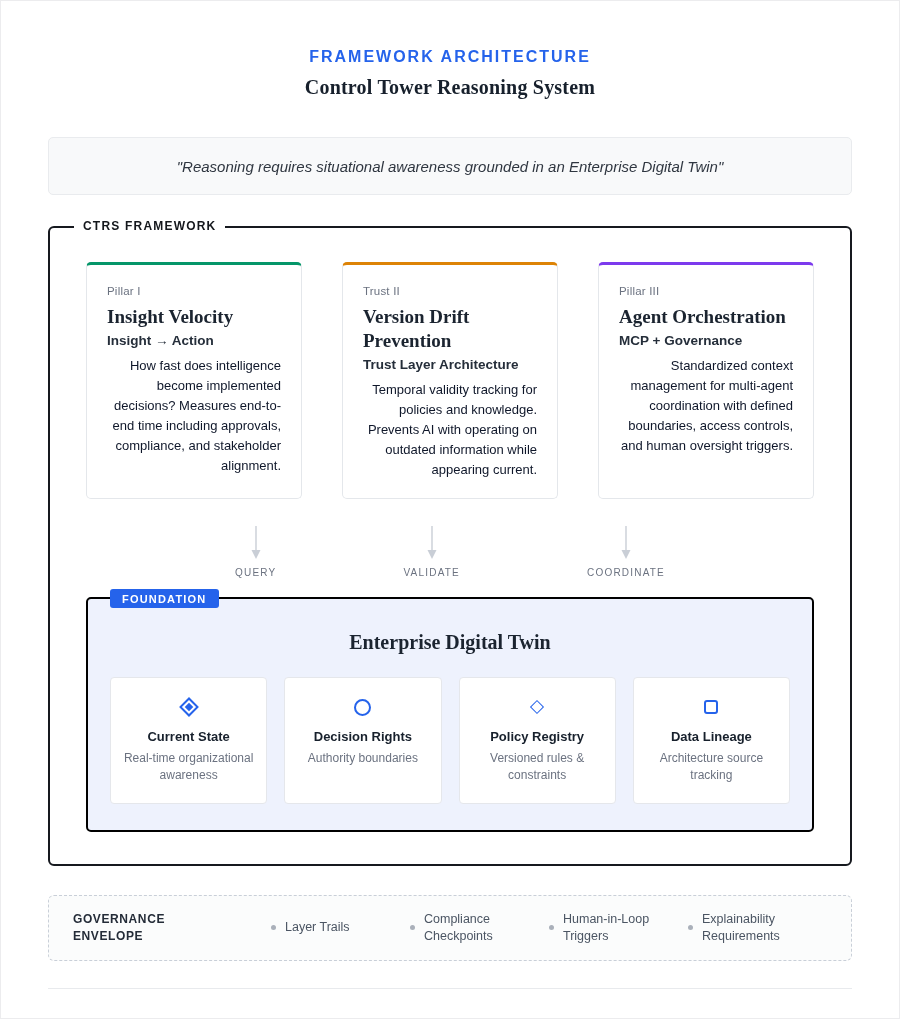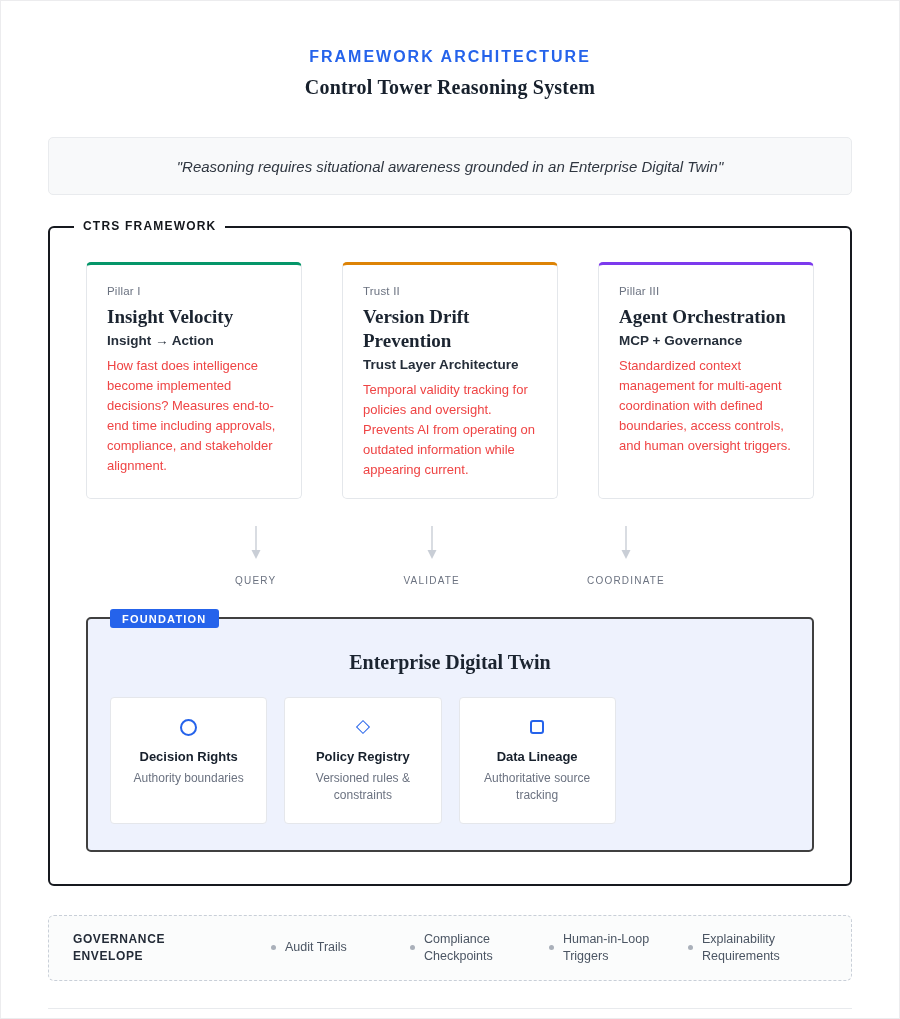--- a/index.html
+++ b/index.html
@@ -48,38 +48,38 @@
 
   
   .pillars { display: grid; grid-template-columns: repeat(3, 1fr); gap: 40px; }
   .pillar {
     background: #fff; border: 1px solid #e4e7eb; border-top-width: 3px;
     border-radius: 5px; padding: 20px 20px 18px; min-height: 226px;
   }
   .pillar .kicker { font-size: 11.5px; color: #6b7280; letter-spacing: .2px; }
   .pillar .p-title { font-size: 19px; font-weight: 600; color: #1b2430; margin-top: 8px; line-height: 1.25; }
   .pillar .p-sub { font-size: 13.5px; font-weight: bold; color: #252e3a; margin-top: 4px; }
-  .pillar .p-body { font-size: 13px; color: #ef4444; margin-top: 8px; line-height: 1.55; }
+  .pillar .p-body { font-size: 13px; color: #0f172a; margin-top: 8px; line-height: 1.55; text-align: right; }
 
   
   .flows {
     width: 430px; margin: 26px auto 0;
     display: flex; justify-content: space-between;
   }
   .flow { display: flex; flex-direction: column; align-items: center; }
   .flow svg { display: block; }
   .flow-label {
-    margin-top: 14px; font-size: 10px; letter-spacing: 1.2px;
+    margin-top: 6px; font-size: 10px; letter-spacing: 1.2px;
     color: #6b7280; text-transform: uppercase;
   }
 
   
   .foundation {
-    position: relative; margin-top: 31px;
-    border: 2px solid #404040; border-radius: 5px;
+    position: relative; margin-top: 19px;
+    border: 2px solid #000000; border-radius: 5px;
     background: #eef2fd; padding: 32px 22px 26px;
   }
   .foundation-badge {
     position: absolute; top: -10px; left: 22px;
     background: #2563eb; color: #ffffff; border-radius: 3px;
     font-size: 11px; font-weight: bold; letter-spacing: 1.2px;
     padding: 4px 12px 3px; text-transform: uppercase;
   }
   .foundation-title { text-align: center; font-size: 20px; font-weight: 600; color: #1b2430; }
   .edt-cards { display: grid; grid-template-columns: repeat(4, 1fr); gap: 17px; margin-top: 23px; }
@@ -146,21 +146,21 @@
         <div class="kicker">Pillar I</div>
         <div class="p-title serif">Insight Velocity</div>
         <div class="p-sub">Insight → Action</div>
         <div class="p-body">How fast does intelligence become implemented decisions? Measures end-to-end time including approvals, compliance, and stakeholder alignment.</div>
       </article>
 
       <article class="pillar" style="border-top-color: rgb(221, 131, 6);">
         <div class="kicker">Trust II</div>
         <div class="p-title serif">Version Drift Prevention</div>
         <div class="p-sub">Trust Layer Architecture</div>
-        <div class="p-body">Temporal validity tracking for policies and oversight. Prevents AI from operating on outdated information while appearing current.</div>
+        <div class="p-body">Temporal validity tracking for policies and knowledge. Prevents AI with operating on outdated information while appearing current.</div>
       </article>
 
       <article class="pillar" style="border-top-color: rgb(124, 58, 237);">
         <div class="kicker">Pillar III</div>
         <div class="p-title serif">Agent Orchestration</div>
         <div class="p-sub">MCP + Governance</div>
         <div class="p-body">Standardized context management for multi-agent coordination with defined boundaries, access controls, and human oversight triggers.</div>
       </article>
     </div>
 
@@ -186,20 +186,27 @@
         </svg>
         <span class="flow-label">COORDINATE</span>
       </div>
     </div>
 
     <div class="foundation">
       <span class="foundation-badge">FOUNDATION</span>
       <h2 class="foundation-title serif">Enterprise Digital Twin</h2>
 
       <div class="edt-cards">
+        <div class="edt-card">
+          <div class="edt-icon-wrap">
+            <span class="icon-diamond-filled"></span>
+          </div>
+          <div class="c-title">Current State</div>
+          <div class="c-sub">Real-time organizational awareness</div>
+        </div>
 
         <div class="edt-card">
           <div class="edt-icon-wrap">
             <span class="icon-circle-outline"></span>
           </div>
           <div class="c-title">Decision Rights</div>
           <div class="c-sub">Authority boundaries</div>
         </div>
 
         <div class="edt-card">
@@ -208,32 +215,32 @@
           </div>
           <div class="c-title">Policy Registry</div>
           <div class="c-sub">Versioned rules &amp; constraints</div>
         </div>
 
         <div class="edt-card">
           <div class="edt-icon-wrap">
             <span class="icon-square-outline"></span>
           </div>
           <div class="c-title">Data Lineage</div>
-          <div class="c-sub">Authoritative source tracking</div>
+          <div class="c-sub">Architecture source tracking</div>
         </div>
       </div>
     </div>
   </section>
 
   <section class="governance">
     <div class="gov-label">GOVERNANCE ENVELOPE</div>
     <div class="gov-items">
       <div class="gov-item">
         <span class="gov-dot"></span>
-        <span class="gov-text">Audit Trails</span>
+        <span class="gov-text">Layer Trails</span>
       </div>
       <div class="gov-item">
         <span class="gov-dot"></span>
         <span class="gov-text">Compliance Checkpoints</span>
       </div>
       <div class="gov-item">
         <span class="gov-dot"></span>
         <span class="gov-text">Human-in-Loop Triggers</span>
       </div>
       <div class="gov-item">

